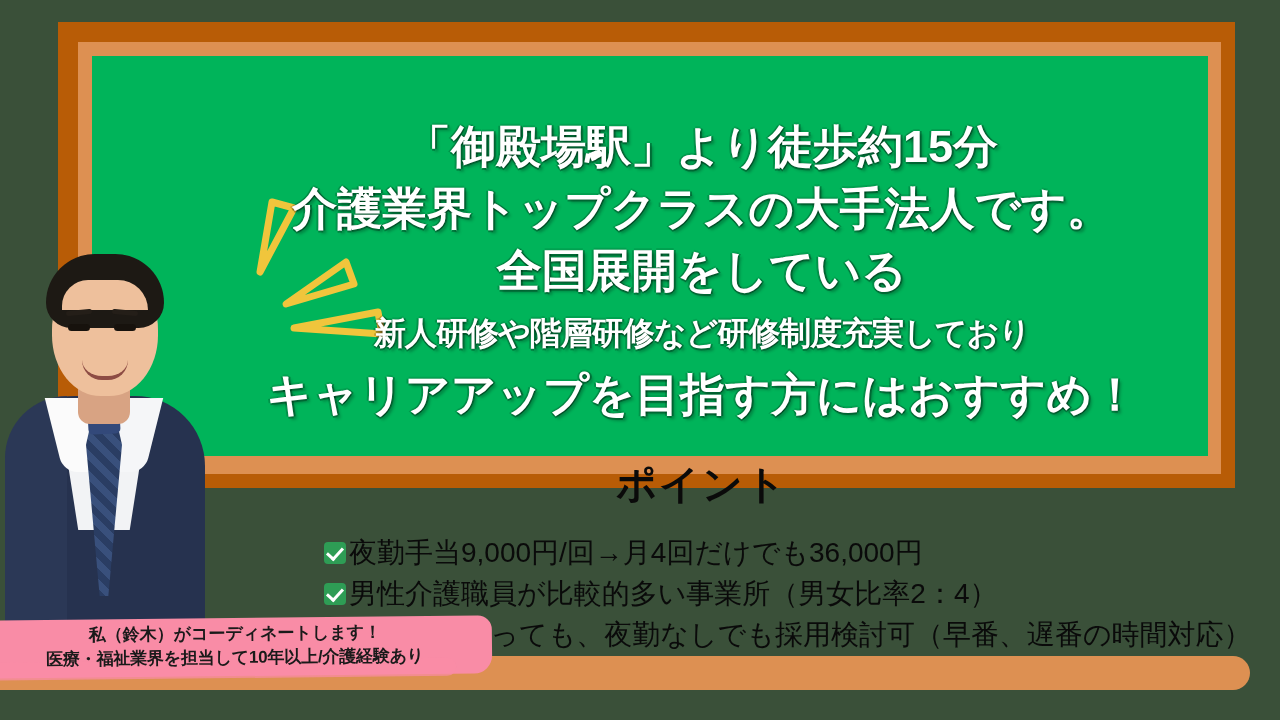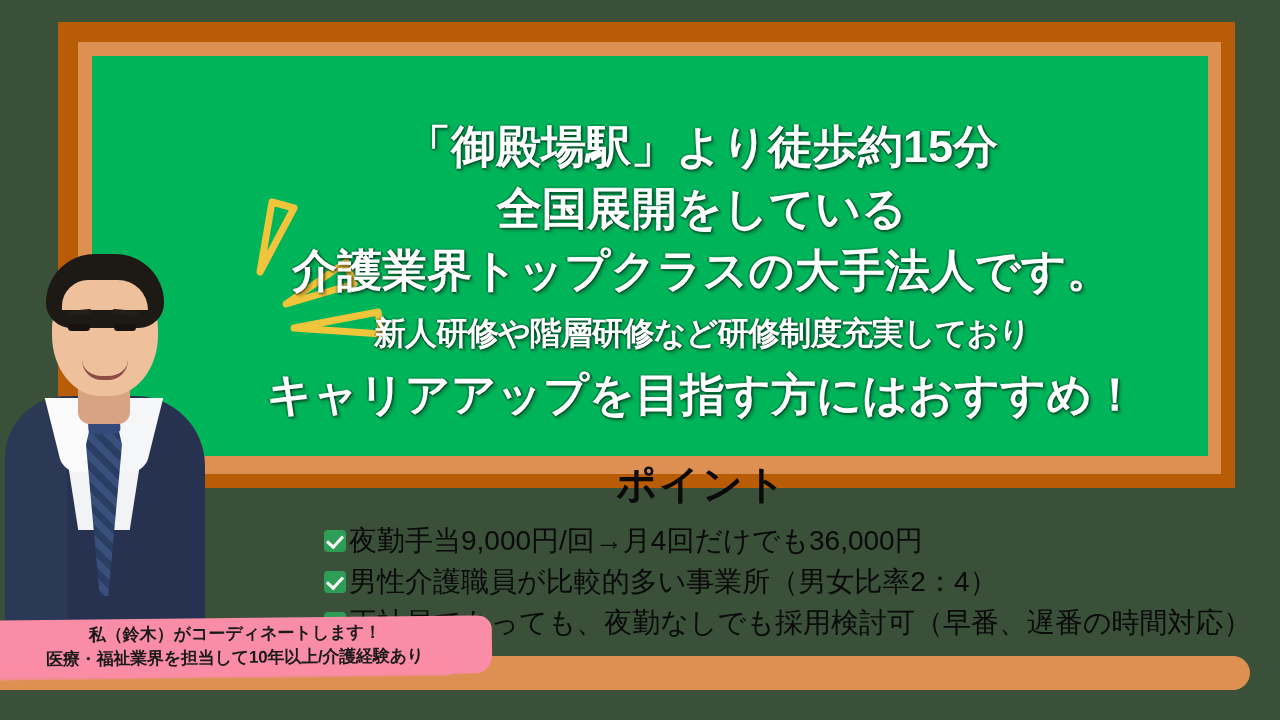--- a/index.html
+++ b/index.html
@@ -55,21 +55,21 @@
     position:absolute;left:90px;top:404px;width:1040px;
     text-align:center;
     color:#0a0a0a;
     font-weight:bold;
     font-size:40px;
     line-height:48px;
     letter-spacing:2px;
   }
 
   .bullets{
-    position:absolute;left:232px;top:466px;width:940px;
+    position:absolute;left:232px;top:478px;width:940px;
   }
   .bullet{
     display:flex;align-items:flex-start;
     color:#0a0a0a;
     font-size:28px;
     line-height:38px;
     margin-bottom:3px;
     white-space:nowrap;
   }
   .chk{
@@ -194,22 +194,22 @@
         <div class="board-content">
 
           <svg class="strokes" viewBox="0 0 150 150">
             <path d="M30 6 L52 12 L18 76 Z" fill="none" stroke="#f0c53c" stroke-width="7" stroke-linejoin="round"></path>
             <path d="M104 66 L112 88 L44 108 Z" fill="none" stroke="#f0c53c" stroke-width="7" stroke-linejoin="round"></path>
             <path d="M136 116 L140 138 L52 132 Z" fill="none" stroke="#f0c53c" stroke-width="7" stroke-linejoin="round"></path>
           </svg>
 
           <div class="headline">
             <span class="l">「御殿場駅」より徒歩約15分</span>
+            <span class="l">介護業界トップクラスの大手法人です。</span>
             <span class="l">全国展開をしている</span>
-            <span class="l">介護業界トップクラスの大手法人です。</span>
             <span class="l wide">新人研修や階層研修など研修制度充実しており</span>
             <span class="l">キャリアアップを目指す方にはおすすめ！</span>
           </div>
 
           <div class="point-title">ポイント</div>
 
           <div class="bullets">
             <div class="bullet">
               <span class="chk"></span>
               <span class="btxt">夜勤手当9,000円/回→月4回だけでも36,000円</span>

